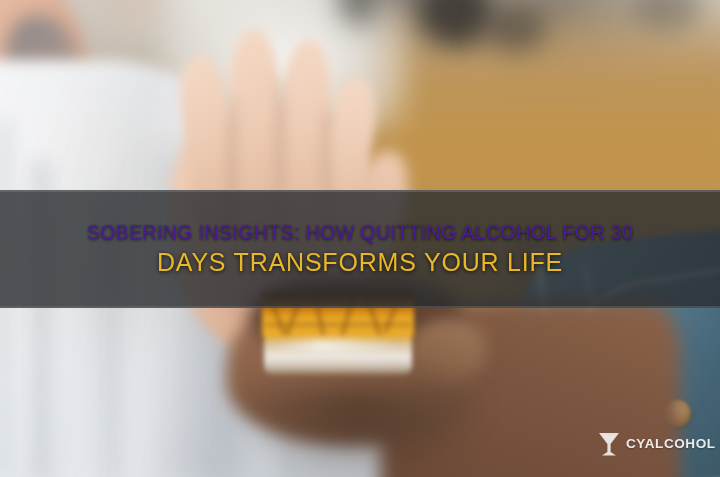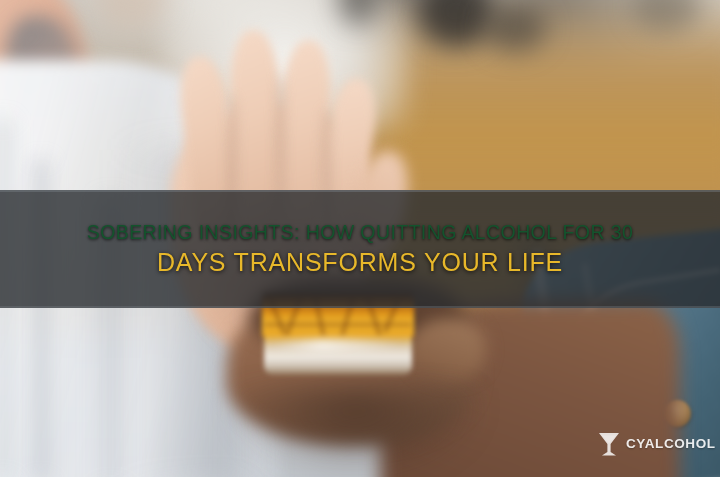--- a/index.html
+++ b/index.html
@@ -357,21 +357,21 @@
     gap: 5px;
   }
   .title-line {
     text-align: center;
     line-height: 1.12;
     letter-spacing: 0.4px;
     text-transform: uppercase;
     white-space: nowrap;
   }
   .title-line-1 {
-    color: #14532d;
+    color: #4c1d95;
     font-size: 19.5px;
     font-weight: 400;
     text-shadow: 0 1px 3px rgba(0,0,0,0.75);
   }
   .title-line-2 {
     color: #e8b82a;
     font-size: 25px;
     font-weight: 400;
     letter-spacing: 0.8px;
     text-shadow: 0 1px 4px rgba(0,0,0,0.8);

